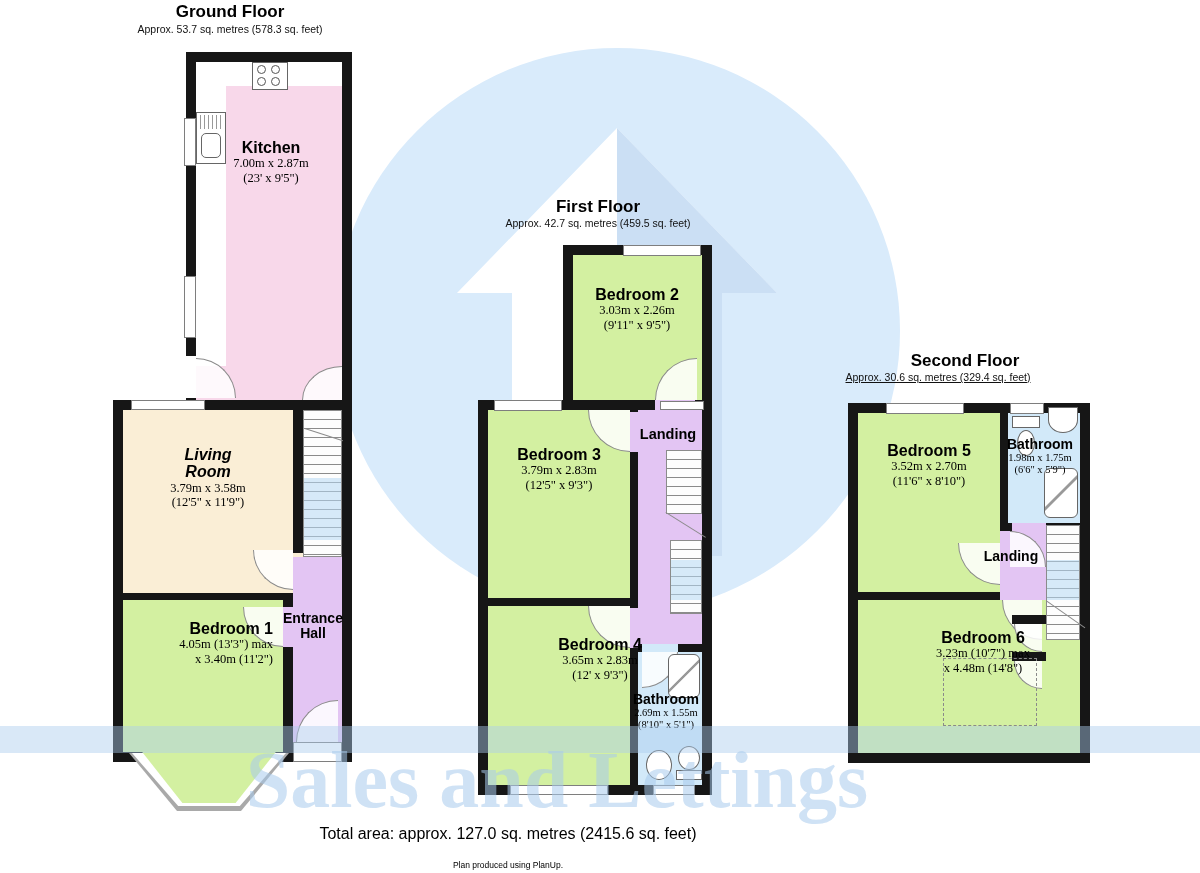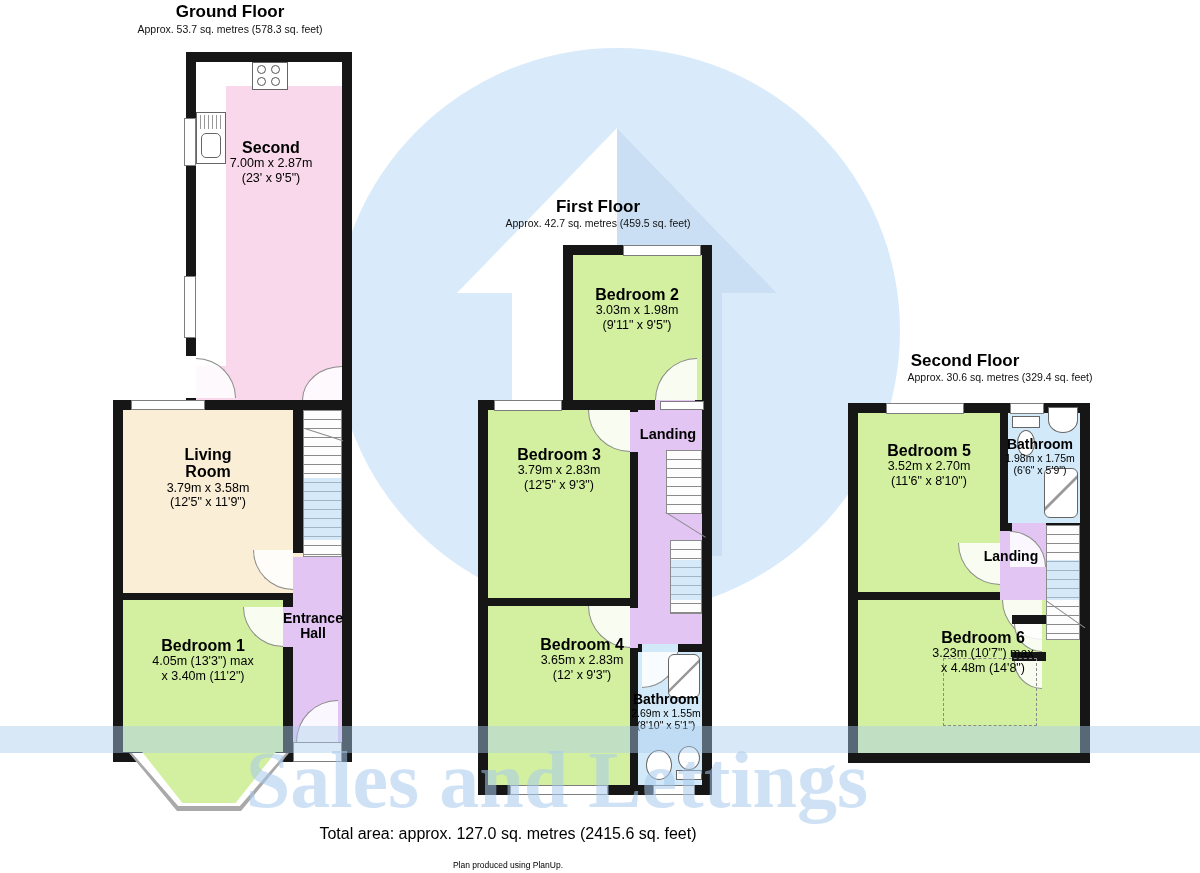--- a/index.html
+++ b/index.html
@@ -13,21 +13,21 @@
   .stairs{position:absolute;background:#fdfdfd;background-image:repeating-linear-gradient(to bottom,transparent 0 8px,#8b8b8b 8px 9px);border:1px solid #8b8b8b;box-sizing:border-box;}
   .tint{position:absolute;background:rgba(182,216,244,.55);}
   .dg{position:absolute;height:0;border-top:1px solid #8b8b8b;transform-origin:0 0;}
   .fx{position:absolute;background:#fff;border:1px solid #666;box-sizing:border-box;}
   .bn{position:absolute;width:9px;height:9px;border:1px solid #555;border-radius:50%;background:#fff;box-sizing:border-box;}
   .dash{position:absolute;border:1px dashed #8a8a8a;}
   .hdr-t{position:absolute;font-weight:bold;font-size:17px;text-align:center;color:#000;}
   .hdr-s{position:absolute;font-size:10.5px;text-align:center;color:#111;}
   .lbl{position:absolute;text-align:center;color:#000;}
   .lbl .nm{font-weight:bold;font-size:16px;line-height:1.08;}
-  .lbl .dim{font-size:12.5px;line-height:1.15;}
+  .lbl .dim{font-size:12.5px;line-height:1.15;font-family:Liberation Serif, serif;}
   .lbl.small .nm{font-size:14px;}
   .lbl.small .dim{font-size:10.5px;}
   .lbl.mid .nm{font-size:14.5px;}
   .ftr{position:absolute;text-align:center;color:#000;}
   .wm-brand{position:absolute;left:0;top:462px;width:1200px;text-align:center;line-height:1;
     font-family:"Liberation Serif",serif;font-weight:bold;font-size:250px;letter-spacing:12px;
     color:rgba(95,140,200,.40);pointer-events:none;white-space:nowrap;}
   .wm-stripe{position:absolute;left:0;top:726px;width:1200px;height:27px;background:rgba(170,205,238,.45);pointer-events:none;}
   .wm-tag{position:absolute;left:0;top:740px;width:1114px;text-align:center;line-height:1;
     font-family:"Liberation Serif",serif;font-weight:bold;font-size:80px;
@@ -85,30 +85,30 @@
 
   <div class="room" style="left:293px;top:557px;width:49px;height:185px;background:#e3c5f3;"></div>
   <div class="room" style="left:123px;top:600px;width:160px;height:152px;background:#d3f0a1;"></div>
   <div class="abs" style="left:283px;top:607px;width:10px;height:40px;background:#e3c5f3;"></div>
   <div class="arc" style="left:243px;top:607px;width:40px;height:40px;border-radius:0 0 0 100%;border-top:none;border-right:none;"></div>
 
   <div class="win" style="left:293px;top:742px;width:49px;height:20px;"></div>
   <div class="arc" style="left:296px;top:700px;width:42px;height:42px;border-radius:100% 0 0 0;border-bottom:none;border-right:none;"></div>
 
   <div class="lbl" style="left:196px;top:139px;width:150px;">
-    <div class="nm">Second</div>
+    <div class="nm">Kitchen</div>
     <div class="dim">7.00m x 2.87m</div>
     <div class="dim">(23' x 9'5")</div>
   </div>
   <div class="lbl" style="left:138px;top:446px;width:140px;">
-    <div class="nm" style="width:72px;margin:0 auto;">Living Room</div>
+    <div class="nm" style="width:72px;margin:0 auto;font-style:italic;">Living Room</div>
     <div class="dim">3.79m x 3.58m</div>
     <div class="dim">(12'5" x 11'9")</div>
   </div>
-  <div class="lbl" style="left:133px;top:637px;width:140px;">
+  <div class="lbl" style="left:133px;top:620px;width:140px;text-align:right;">
     <div class="nm">Bedroom 1</div>
     <div class="dim">4.05m (13'3") max</div>
     <div class="dim">x 3.40m (11'2")</div>
   </div>
   <div class="lbl small" style="left:281px;top:611px;width:64px;">
     <div class="nm">Entrance Hall</div>
   </div>
 
   <div class="hdr-t" style="left:498px;top:197px;width:200px;">First Floor</div>
   <div class="hdr-s" style="left:478px;top:217px;width:240px;">Approx. 42.7 sq. metres (459.5 sq. feet)</div>
@@ -143,44 +143,44 @@
   <div class="abs" style="left:642px;top:644px;width:36px;height:8px;background:#d2e9f9;"></div>
   <div class="arc" style="left:642px;top:652px;width:36px;height:36px;border-radius:0 0 100% 0;border-top:none;border-left:none;"></div>
   <div class="fx" style="left:668px;top:654px;width:32px;height:44px;border-radius:6px;background:linear-gradient(135deg,#fff 47%,#999 48%,#999 52%,#fff 53%);"></div>
   <div class="fx" style="left:646px;top:750px;width:26px;height:30px;border-radius:50%;"></div>
   <div class="fx" style="left:678px;top:746px;width:22px;height:24px;border-radius:50%;"></div>
   <div class="fx" style="left:676px;top:770px;width:26px;height:10px;"></div>
   <div class="win" style="left:653px;top:785px;width:42px;height:10px;"></div>
 
   <div class="lbl" style="left:567px;top:286px;width:140px;">
     <div class="nm">Bedroom 2</div>
-    <div class="dim">3.03m x 1.98m</div>
+    <div class="dim">3.03m x 2.26m</div>
     <div class="dim">(9'11" x 9'5")</div>
   </div>
   <div class="lbl" style="left:489px;top:446px;width:140px;">
     <div class="nm">Bedroom 3</div>
     <div class="dim">3.79m x 2.83m</div>
     <div class="dim">(12'5" x 9'3")</div>
   </div>
   <div class="lbl mid" style="left:628px;top:427px;width:80px;">
     <div class="nm">Landing</div>
   </div>
-  <div class="lbl" style="left:476px;top:636px;width:140px;padding-left:36px;">
+  <div class="lbl" style="left:494px;top:636px;width:140px;padding-left:36px;">
     <div class="nm">Bedroom 4</div>
     <div class="dim">3.65m x 2.83m</div>
     <div class="dim">(12' x 9'3")</div>
   </div>
   <div class="lbl small" style="left:616px;top:692px;width:100px;">
     <div class="nm">Bathroom</div>
     <div class="dim">2.69m x 1.55m</div>
     <div class="dim">(8'10" x 5'1")</div>
   </div>
 
   <div class="hdr-t" style="left:865px;top:351px;width:200px;">Second Floor</div>
-  <div class="hdr-s" style="left:890px;top:371px;width:220px;">Approx. 30.6 sq. metres (329.4 sq. feet)</div>
+  <div class="hdr-s" style="left:828px;top:371px;width:220px;text-decoration:underline;">Approx. 30.6 sq. metres (329.4 sq. feet)</div>
 
   <div class="wall" style="left:848px;top:403px;width:242px;height:360px;"></div>
 
   <div class="room" style="left:858px;top:413px;width:142px;height:179px;background:#d3f0a1;"></div>
   <div class="win" style="left:886px;top:403px;width:78px;height:11px;"></div>
   <div class="abs" style="left:1000px;top:545px;width:8px;height:40px;background:#e3c5f3;"></div>
   <div class="arc" style="left:958px;top:543px;width:42px;height:42px;border-radius:0 0 0 100%;border-top:none;border-right:none;"></div>
 
   <div class="room" style="left:1008px;top:413px;width:72px;height:110px;background:#d2e9f9;"></div>
   <div class="win" style="left:1010px;top:403px;width:34px;height:11px;"></div>

